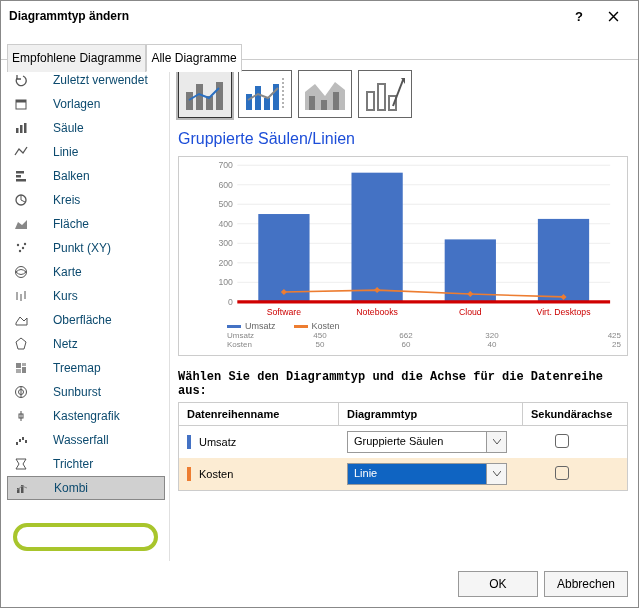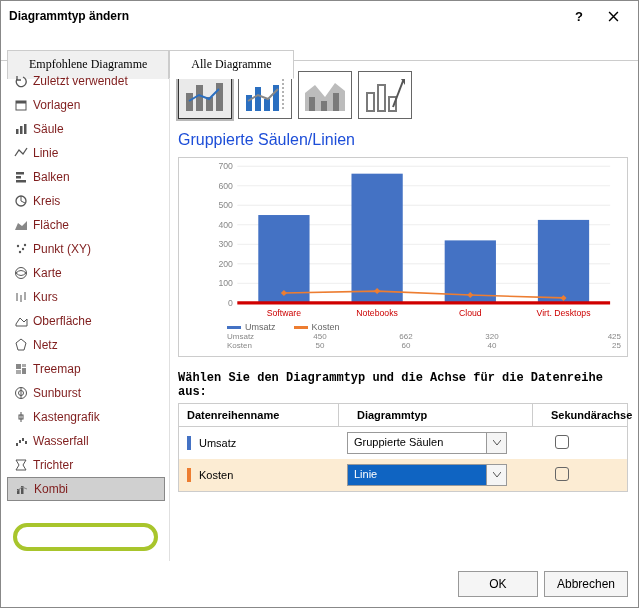--- a/index.html
+++ b/index.html
@@ -15,35 +15,35 @@
   .titlebar .spacer { flex: 1; }
   .titlebar .btn {
     width: 34px; height: 28px; display: flex; align-items: center;
     justify-content: center; font-size: 13px; color: #000;
   }
   .tabs {
     display: flex; border-bottom: 1px solid #ccc; padding-left: 6px;
     font-size: 12px; gap: 0;
   }
   .tab {
-    padding: 6px 21px; background: #f0f0f0; border: 1px solid #ccc;
-    border-bottom: none; position: relative; top: 19px; font-family: Liberation Serif, serif;
+    padding: 6px 4px; background: #f0f0f0; border: 1px solid #ccc;
+    border-bottom: none; position: relative; top: 13px;
   }
   .tab.active {
     background: #fff; border-bottom: 1px solid #fff;
   }
   .body {
     flex: 1; display: flex; padding: 8px 10px 0 6px; gap: 4px; overflow: hidden;
   }
   .sidebar {
     width: 158px; display: flex; flex-direction: column; font-size: 12px;
   }
   .side-item {
-    display: flex; align-items: center; gap: 4px; padding: 3px 6px;
-    height: 24px; color: #7f1d1d; position: relative;
+    display: flex; align-items: center; gap: 24px; padding: 3px 6px;
+    height: 24px; color: #0c4a6e; position: relative;
   }
   .side-item .ico {
     width: 16px; height: 16px; display: flex; align-items: center;
     justify-content: center; color: #444;
   }
   .side-item.selected {
     background: #d0d0d0; border: 1px solid #888;
   }
   .highlight-ring {
     position: absolute; left: 12px; top: 522px; width: 145px; height: 28px;
@@ -71,21 +71,21 @@
     border: 1px solid #ccc; padding: 4px 6px 6px 6px; margin-bottom: 10px;
     width: 100%;
   }
   .chart-area { width: 100%; height: 160px; position: relative; }
   .prompt { font-size: 12px; font-weight: 600; margin: 4px 0; font-family: Liberation Mono, monospace; }
   .config-table {
     border: 1px solid #ccc; font-size: 11px;
   }
   .ct-head {
     display: grid; grid-template-columns: 160px 184px 78px;
-    border-bottom: 1px solid #ccc; font-weight: 600; gap: 10px;
+    border-bottom: 1px solid #ccc; font-weight: 600;
   }
   .ct-head > div { padding: 5px 8px; border-right: 1px solid #ccc; }
   .ct-head > div:last-child { border-right: none; text-align: center; }
   .ct-row {
     display: grid; grid-template-columns: 160px 184px 78px;
     align-items: center;
   }
   .ct-row.hl { background: #fcecd3; }
   .ct-row > div { padding: 5px 8px; }
   .series-cell { display: flex; align-items: center; gap: 8px; }

